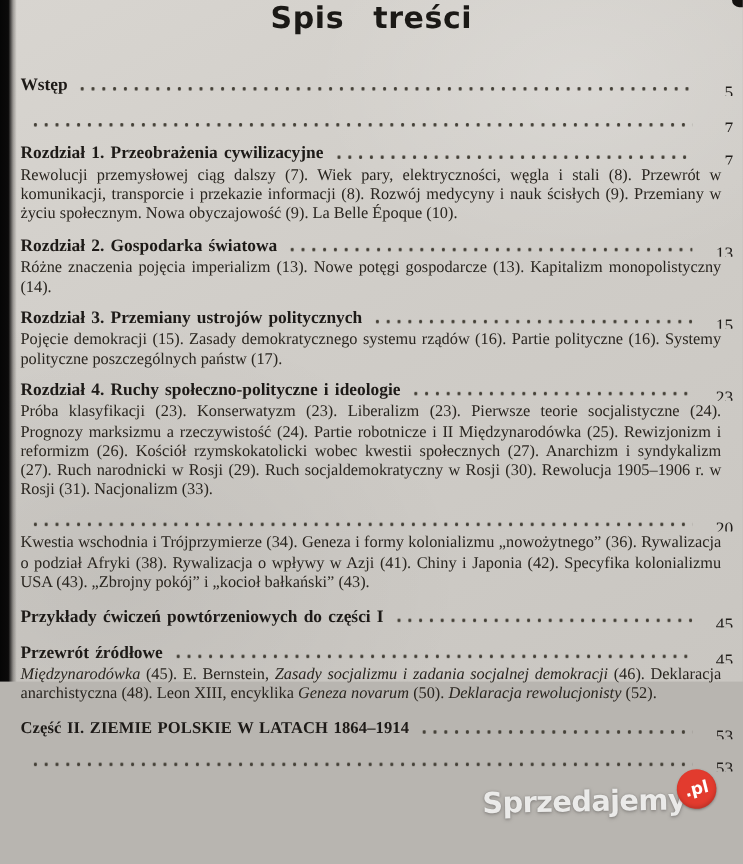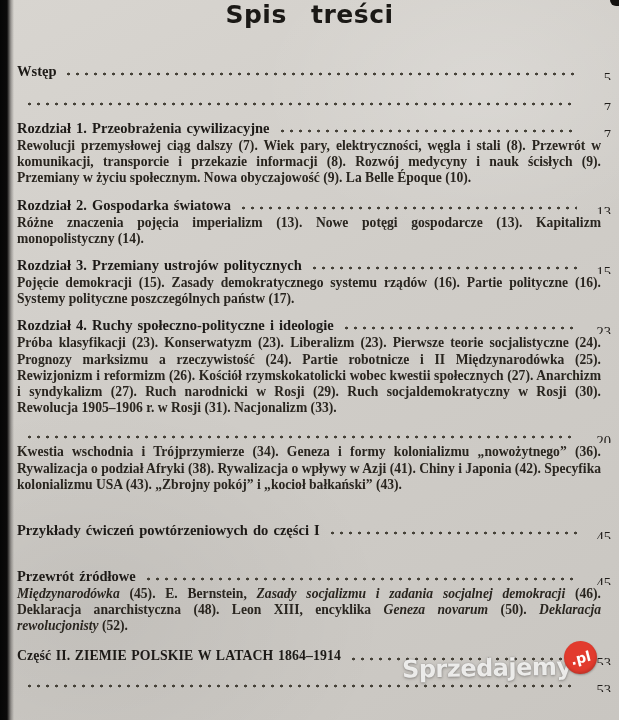--- a/index.html
+++ b/index.html
@@ -1,46 +1,46 @@
 <!DOCTYPE html>
 <html><head>
 <meta charset="utf-8">
 <style>
   html,body{margin:0;padding:0;}
   body{width:619px;height:720px;overflow:hidden;background:#b8b5b0;}
   .photo{
-    position:relative;width:619px;height:720px;
+    position:relative;width:619px;height:568px;
     background:
       radial-gradient(ellipse 320px 220px at 78% 12%, rgba(255,255,255,0.18), rgba(255,255,255,0) 70%),
       radial-gradient(ellipse 420px 320px at 15% 85%, rgba(0,0,0,0.06), rgba(0,0,0,0) 70%),
       linear-gradient(152deg,#d8d5d0 0%,#d0cdc8 45%,#c9c6c1 100%);
     font-family:"Liberation Serif", serif;
     color:#23201c;
   }
   .edge{position:absolute;left:0;top:0;bottom:0;width:14px;
     background:linear-gradient(to right,#060606 0%,#0b0a0a 50%,rgba(45,42,40,0.35) 78%,rgba(45,42,40,0) 100%);}
   .corner-tr{position:absolute;right:0;top:0;width:9px;height:6px;background:#141210;
     border-bottom-left-radius:6px;}
   .title{position:absolute;top:0;left:0;right:0;margin:0;text-align:center;
     font-family:"DejaVu Sans", sans-serif;font-weight:bold;font-size:25px;
     letter-spacing:0.5px;word-spacing:15px;color:#1b1916;}
   .toc{position:absolute;left:17px;right:8px;top:62px;}
   .row{display:flex;align-items:center;overflow:hidden;
     font-weight:bold;font-size:14.5px;line-height:18px;margin-top:9px;}
-  .row.entry{margin-top:28px;}
+  .row.entry{margin-top:12px;}
   .row.part{margin-top:12px;font-size:13.8px;}
   .row:first-child{margin-top:0;}
   .row .label{white-space:nowrap;color:#1d1a17;word-spacing:1.5px;}
   .row.part .label{word-spacing:1px;letter-spacing:0.1px;}
   .dots{flex:1 1 auto;min-width:10px;align-self:flex-end;height:6px;margin:0 8px 3px 8px;
     background-image:radial-gradient(circle, #454138 1.2px, rgba(0,0,0,0) 1.7px);
     background-size:9px 6px;background-position:0 50%;background-repeat:repeat-x;}
   .pagenum{flex:0 0 26px;text-align:right;font-weight:normal;font-size:14.5px;
     position:relative;top:7px;color:#201d1a;}
-  .body{margin:1px 10px 0 0;font-weight:bold;font-size:13.6px;line-height:16.2px;
+  .body{margin:1px 10px 0 0;font-weight:normal;font-size:13.6px;line-height:16.2px;
     text-align:justify;color:#29251f;}
   .body .it{font-style:italic;}
   .watermark{position:absolute;top:641px;right:22px;display:flex;align-items:flex-start;z-index:5;}
   .wm-text{font-family:"DejaVu Sans", sans-serif;font-weight:bold;font-size:24px;
     letter-spacing:-0.5px;margin-top:13px;transform:rotate(-1deg);
     color:rgba(251,251,249,0.88);
     text-shadow:0 1px 3px rgba(105,102,98,0.65), 0 0 1px rgba(90,88,85,0.5);}
   .wm-badge{width:33px;height:33px;border-radius:50%;
     color:#fff;font-family:"DejaVu Sans", sans-serif;font-weight:bold;font-size:14px;
     display:flex;align-items:center;justify-content:center;

